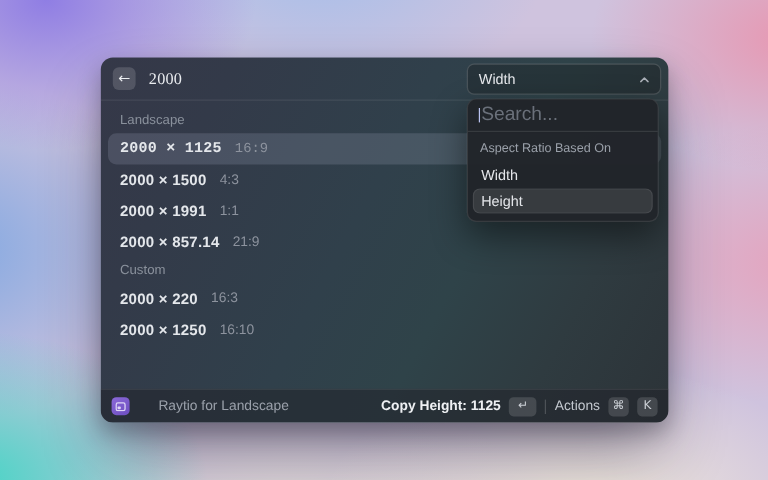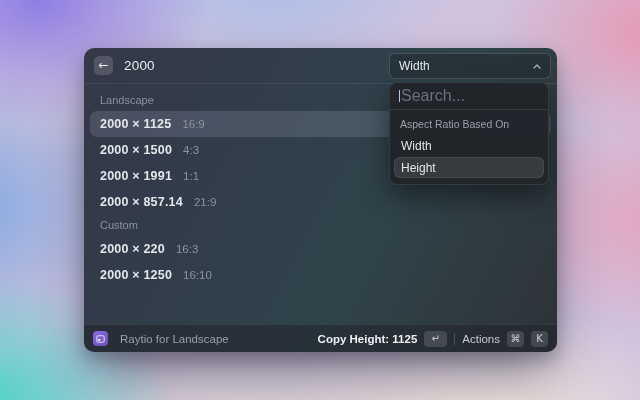--- a/index.html
+++ b/index.html
@@ -33,50 +33,50 @@
     position:relative; height:36px;
     display:flex; align-items:center; padding:0 10px;
     border-bottom:1px solid rgba(255,255,255,0.08);
   }
   .back-btn{
     width:19px; height:19px; border:none; border-radius:5px;
     background:rgba(255,255,255,0.15); color:#eceef2;
     font:12px "DejaVu Sans", sans-serif; line-height:19px; text-align:center;
     cursor:pointer; flex:0 0 auto; padding:0;
   }
-  .query{ margin-left:11px; font-size:13.5px; color:#e9ebef; letter-spacing:0.2px; }
+  .query{ margin-left:11px; font-size:13.5px; color:#e9ebef; letter-spacing:0.2px;font-family:Liberation Serif, serif; }
   .select{
     position:absolute; right:6px; top:5px; width:162px; height:26px;
     border:1px solid rgba(255,255,255,0.16); border-radius:6px;
     background:rgba(22,25,30,0.35);
     display:flex; align-items:center; justify-content:space-between;
     padding:0 9px; cursor:pointer;
   }
   .select-value{ font-size:12px; color:#e7e9ed; }
   .chevron svg{ display:block; }
   
   .list{ padding:6px 6px 0; }
   .section-title{ font-size:11px; color:#8archive;} 
   .section-title{ font-size:11px; color:#8a919c; margin:4px 10px 5px; }
   .section-title + .row{ margin-top:0; }
   .row{
     height:26px; border-radius:7px; padding:0 10px;
     display:flex; align-items:center; gap:11px; cursor:pointer;
   }
-  .row.selected{ background:rgba(196,206,228,0.16); }
+  .row.selected{ background:rgba(196,206,228,0.16);font-family:Liberation Mono, monospace; }
   .dims{ font-size:12.5px; font-weight:700; color:#e4e7eb; letter-spacing:0.2px; }
   .ratio{ font-size:11.5px; color:#8d939e; }
   
   .footer{
     position:absolute; left:0; right:0; bottom:0; height:28px;
     display:flex; align-items:center; justify-content:space-between;
     padding:0 9px; border-top:1px solid rgba(255,255,255,0.08);
     background:rgba(32,35,41,0.55);
   }
-  .footer-left{ display:flex; align-items:center; gap:12px; }
+  .footer-left{ display:flex; align-items:center; gap:24px; }
   .logo{
     width:15px; height:15px; border-radius:4px;
     background:linear-gradient(145deg,#8a68d8,#6d4fc0);
     display:flex; align-items:center; justify-content:center;
   }
   .app-name{ font-size:11.5px; color:#9aa0aa; }
   .footer-right{ display:flex; align-items:center; gap:7px; }
   .action-label{ font-size:11.5px; font-weight:700; color:#eef0f3;padding-left:25px; }
   .keycap{
     min-width:17px; height:16px; padding:0 3px; border-radius:4px;

